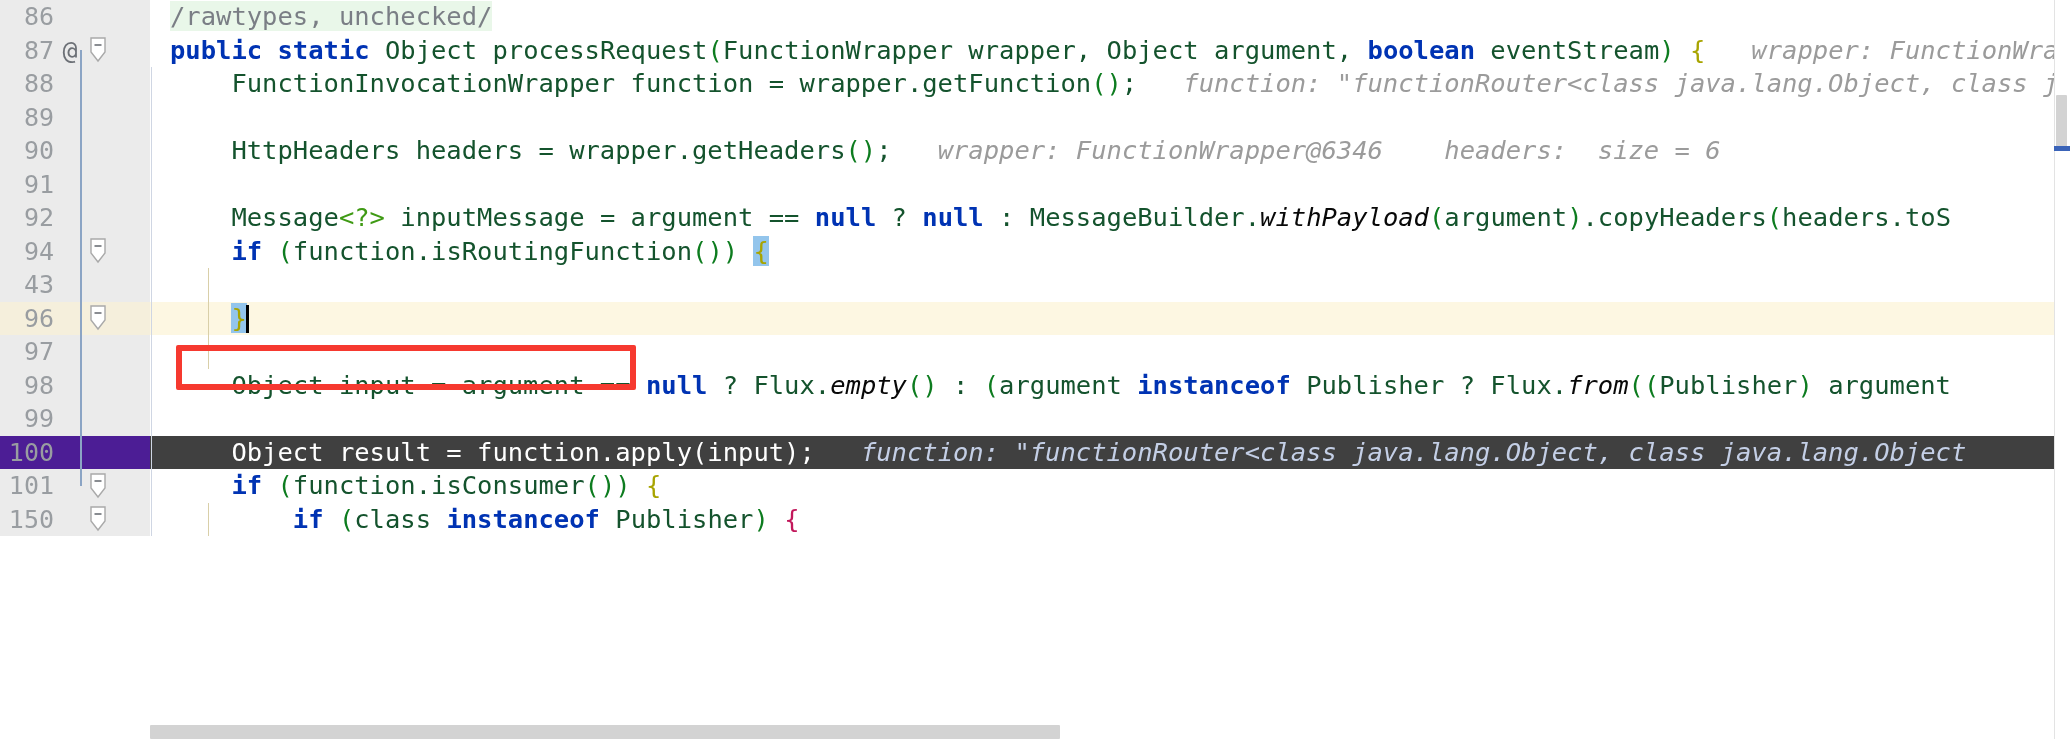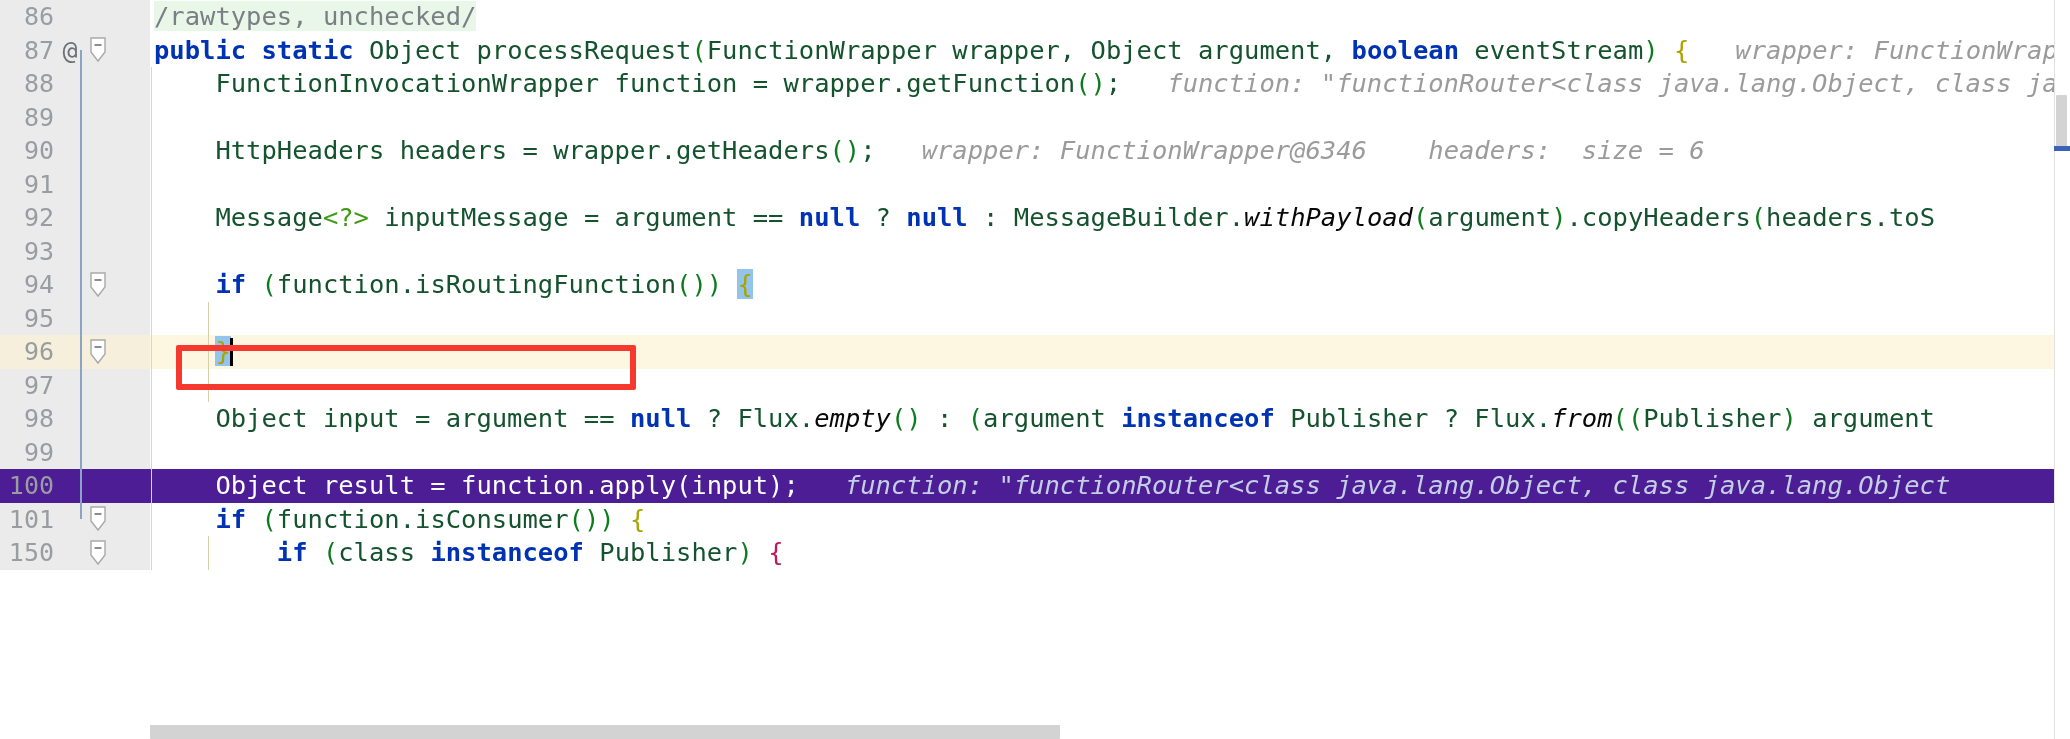--- a/index.html
+++ b/index.html
@@ -91,21 +91,21 @@
   }
 
   
   .code {
     position: relative;
     flex: 1 1 auto;
     height: 100%;
     display: flex;
     align-items: center;
     overflow: hidden;
-    padding-left: 4px;
+    padding-left: 20px;
   }
   .codetext {
     position: relative;
     font-family: "DejaVu Sans Mono", "Liberation Mono", monospace;
     font-size: 25.5px;
     line-height: 33.5px;
     color: #080808;
     white-space: pre;
     letter-spacing: 0px;
   }
@@ -130,21 +130,21 @@
   .meth { color: #080808; font-style: italic; margin-top: 33px; }
   .dbg  { color: #9b9b9b; font-style: italic; }
   .comment-hl { background: #e9f7e9; color: #7a7e85; }
 
   
   .row.caret-line .code { background: #fdf7e2; }
   .row.caret-line .gutter { background: #f5efdc; }
 
   
   .row.sel-row .code {
-    background: #4c1d95;
+    background: #404040;
   }
   .row.sel-row .codetext,
   .row.sel-row .codetext .plain,
   .row.sel-row .codetext .kw,
   .row.sel-row .codetext .par,
   .row.sel-row .codetext .brace,
   .row.sel-row .codetext .meth { color: #ffffff; }
   .row.sel-row .codetext .dbg { color: #c4cfe6; }
 
   
@@ -285,47 +285,37 @@
             <span class="lnum">92</span>
             <div class="gutter-line"></div>
           </div>
           <div class="code">
             <div class="iguide" style="left: 1px;"></div>
             <span class="codetext"><span class="plain">    Message</span><span class="gen">&lt;?&gt;</span><span class="plain"> inputMessage = argument == </span><span class="kw">null</span><span class="plain"> ? </span><span class="kw">null</span><span class="plain"> : MessageBuilder.</span><span class="meth">withPayload</span><span class="par">(</span><span class="plain">argument</span><span class="par">)</span><span class="plain">.copyHeaders</span><span class="par">(</span><span class="plain">headers.toS</span></span>
           </div>
         </div>
         <div class="row">
           <div class="gutter">
-            <span class="lnum">93</span>
-            <div class="gutter-line"></div>
-          </div>
-          <div class="code">
-            <div class="iguide" style="left: 1px;"></div>
-            <span class="codetext"></span>
-          </div>
-        </div>
-        <div class="row">
-          <div class="gutter">
             <span class="lnum">94</span>
             <span class="fold">
               <svg width="20" height="26" viewBox="0 0 20 26">
       <path d="M3 1 H17 V15 L10 24 L3 15 Z" fill="#ffffff" stroke="#a9a9a9" stroke-width="1.4"></path>
       <line x1="6.5" y1="8" x2="13.5" y2="8" stroke="#6c7076" stroke-width="1.6"></line>
     </svg>
             </span>
             <div class="gutter-line"></div>
           </div>
           <div class="code">
             <div class="iguide" style="left: 1px;"></div>
             <span class="codetext"><span class="plain">    </span><span class="kw">if</span><span class="plain"> </span><span class="par">(</span><span class="plain">function.isRoutingFunction</span><span class="par">()</span><span class="par">)</span><span class="plain"> </span><span class="brace bmatch">{</span></span>
           </div>
         </div>
         <div class="row">
           <div class="gutter">
-            <span class="lnum">95</span>
+            <span class="lnum">43</span>
             <div class="gutter-line"></div>
           </div>
           <div class="code">
             <div class="iguide" style="left: 1px;"></div>
             <div class="iguide warm" style="left: 58px;"></div>
           </div>
         </div>
         <div class="row caret-line">
           <div class="gutter">
             <span class="lnum">96</span>

